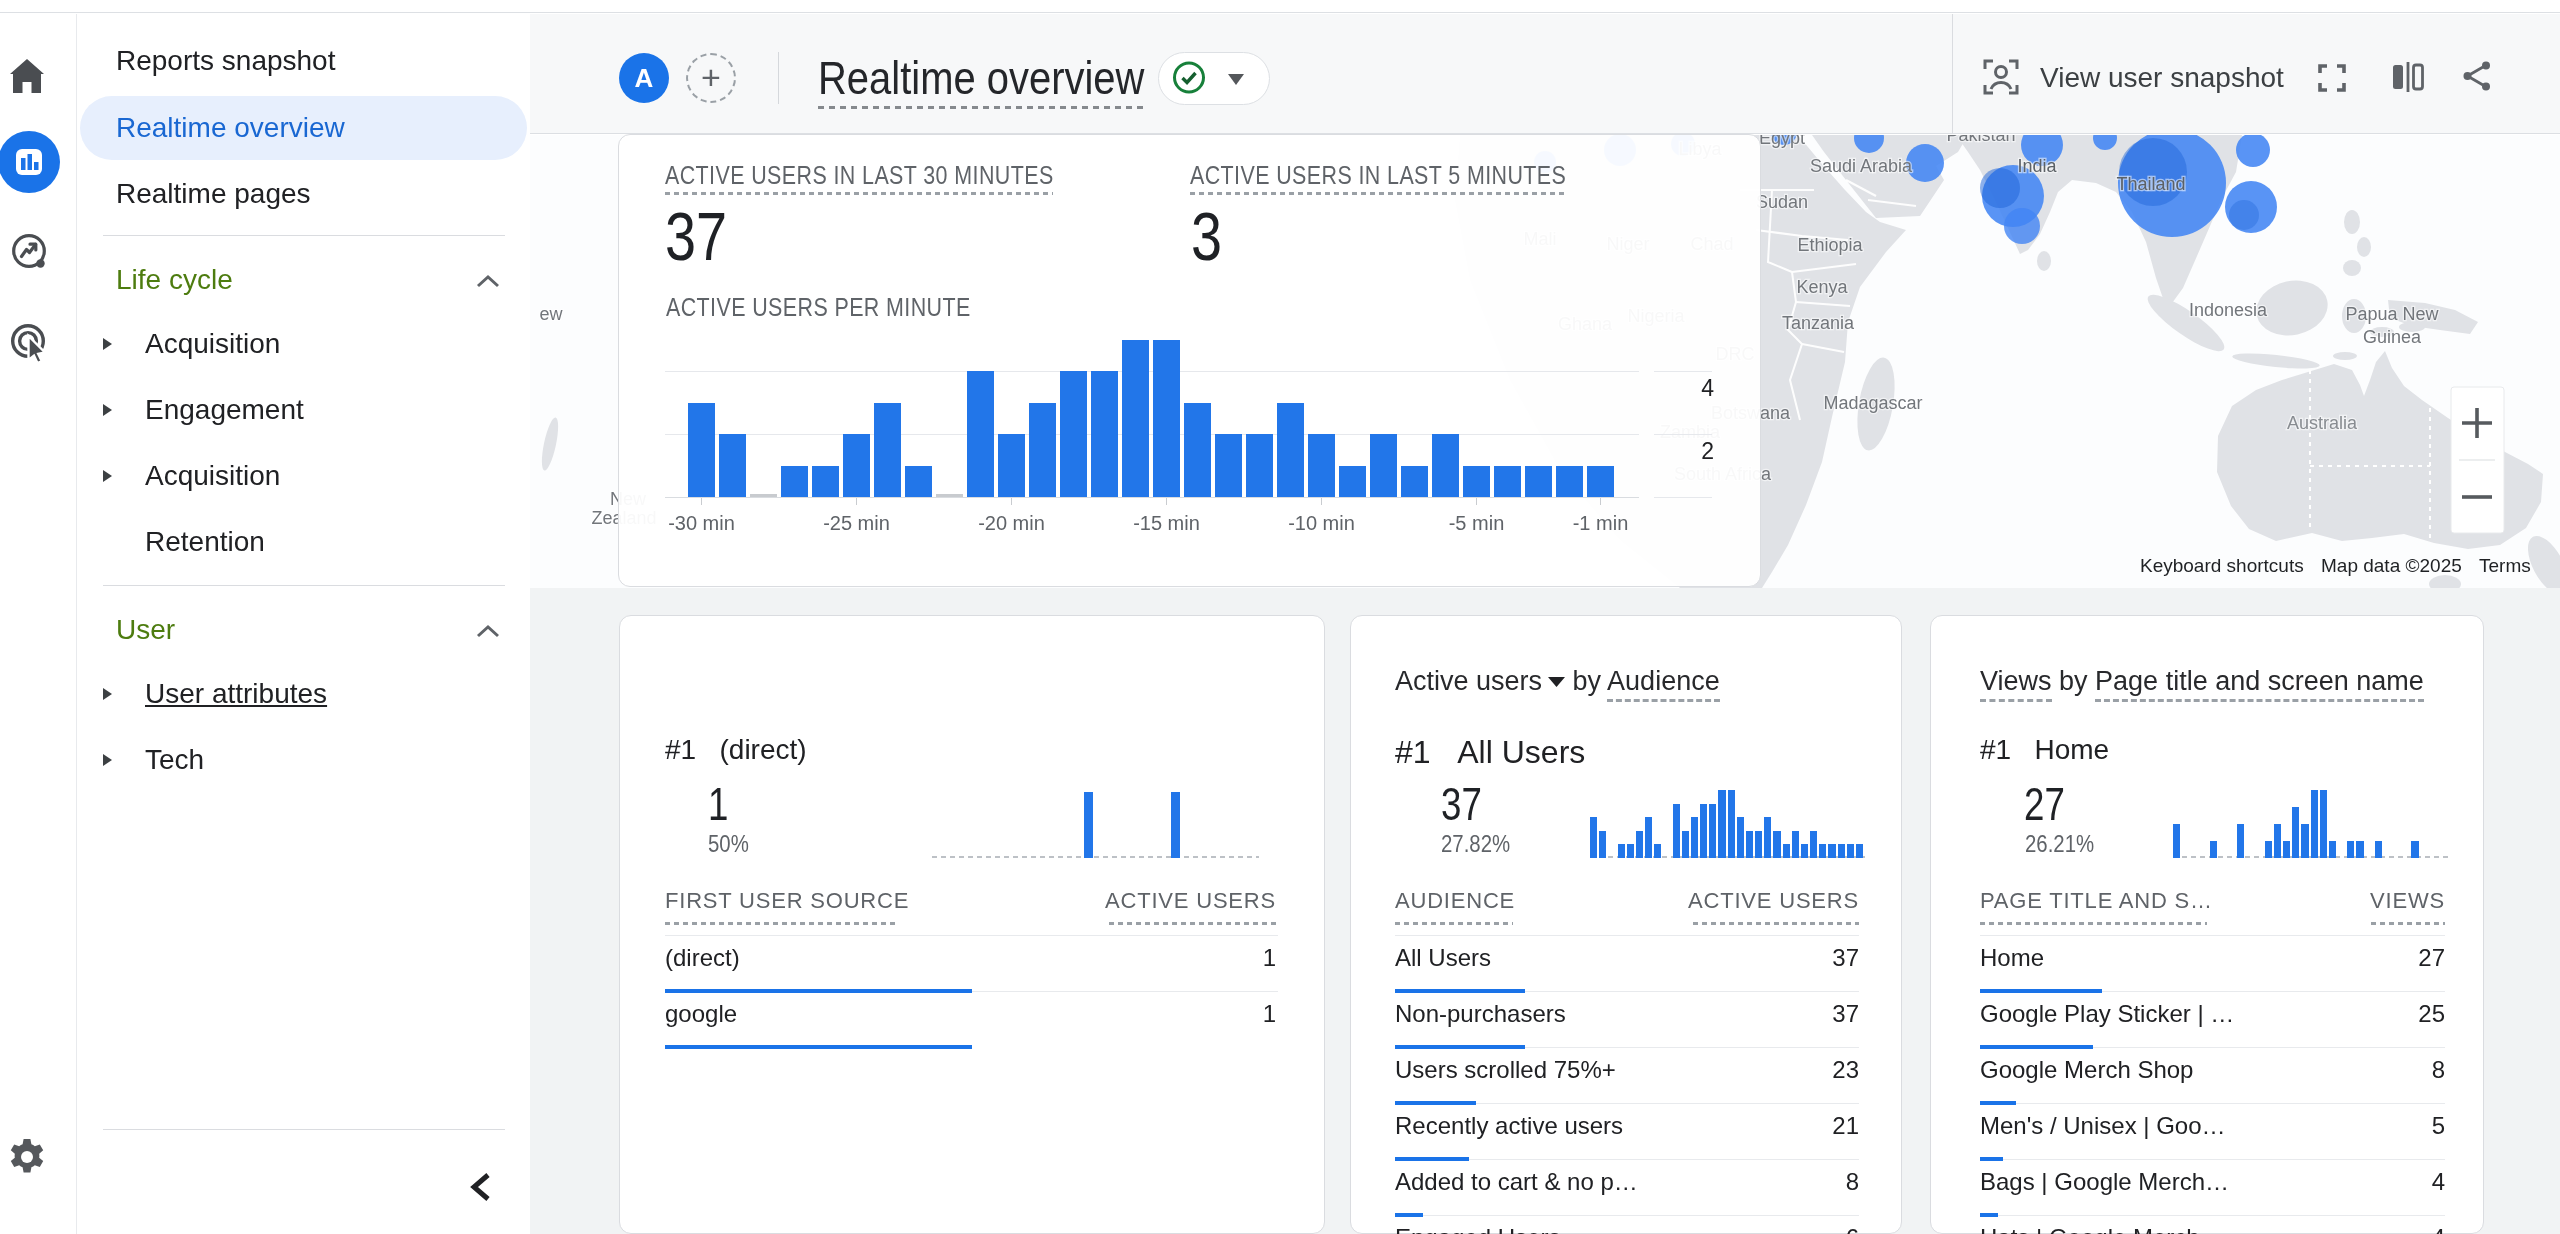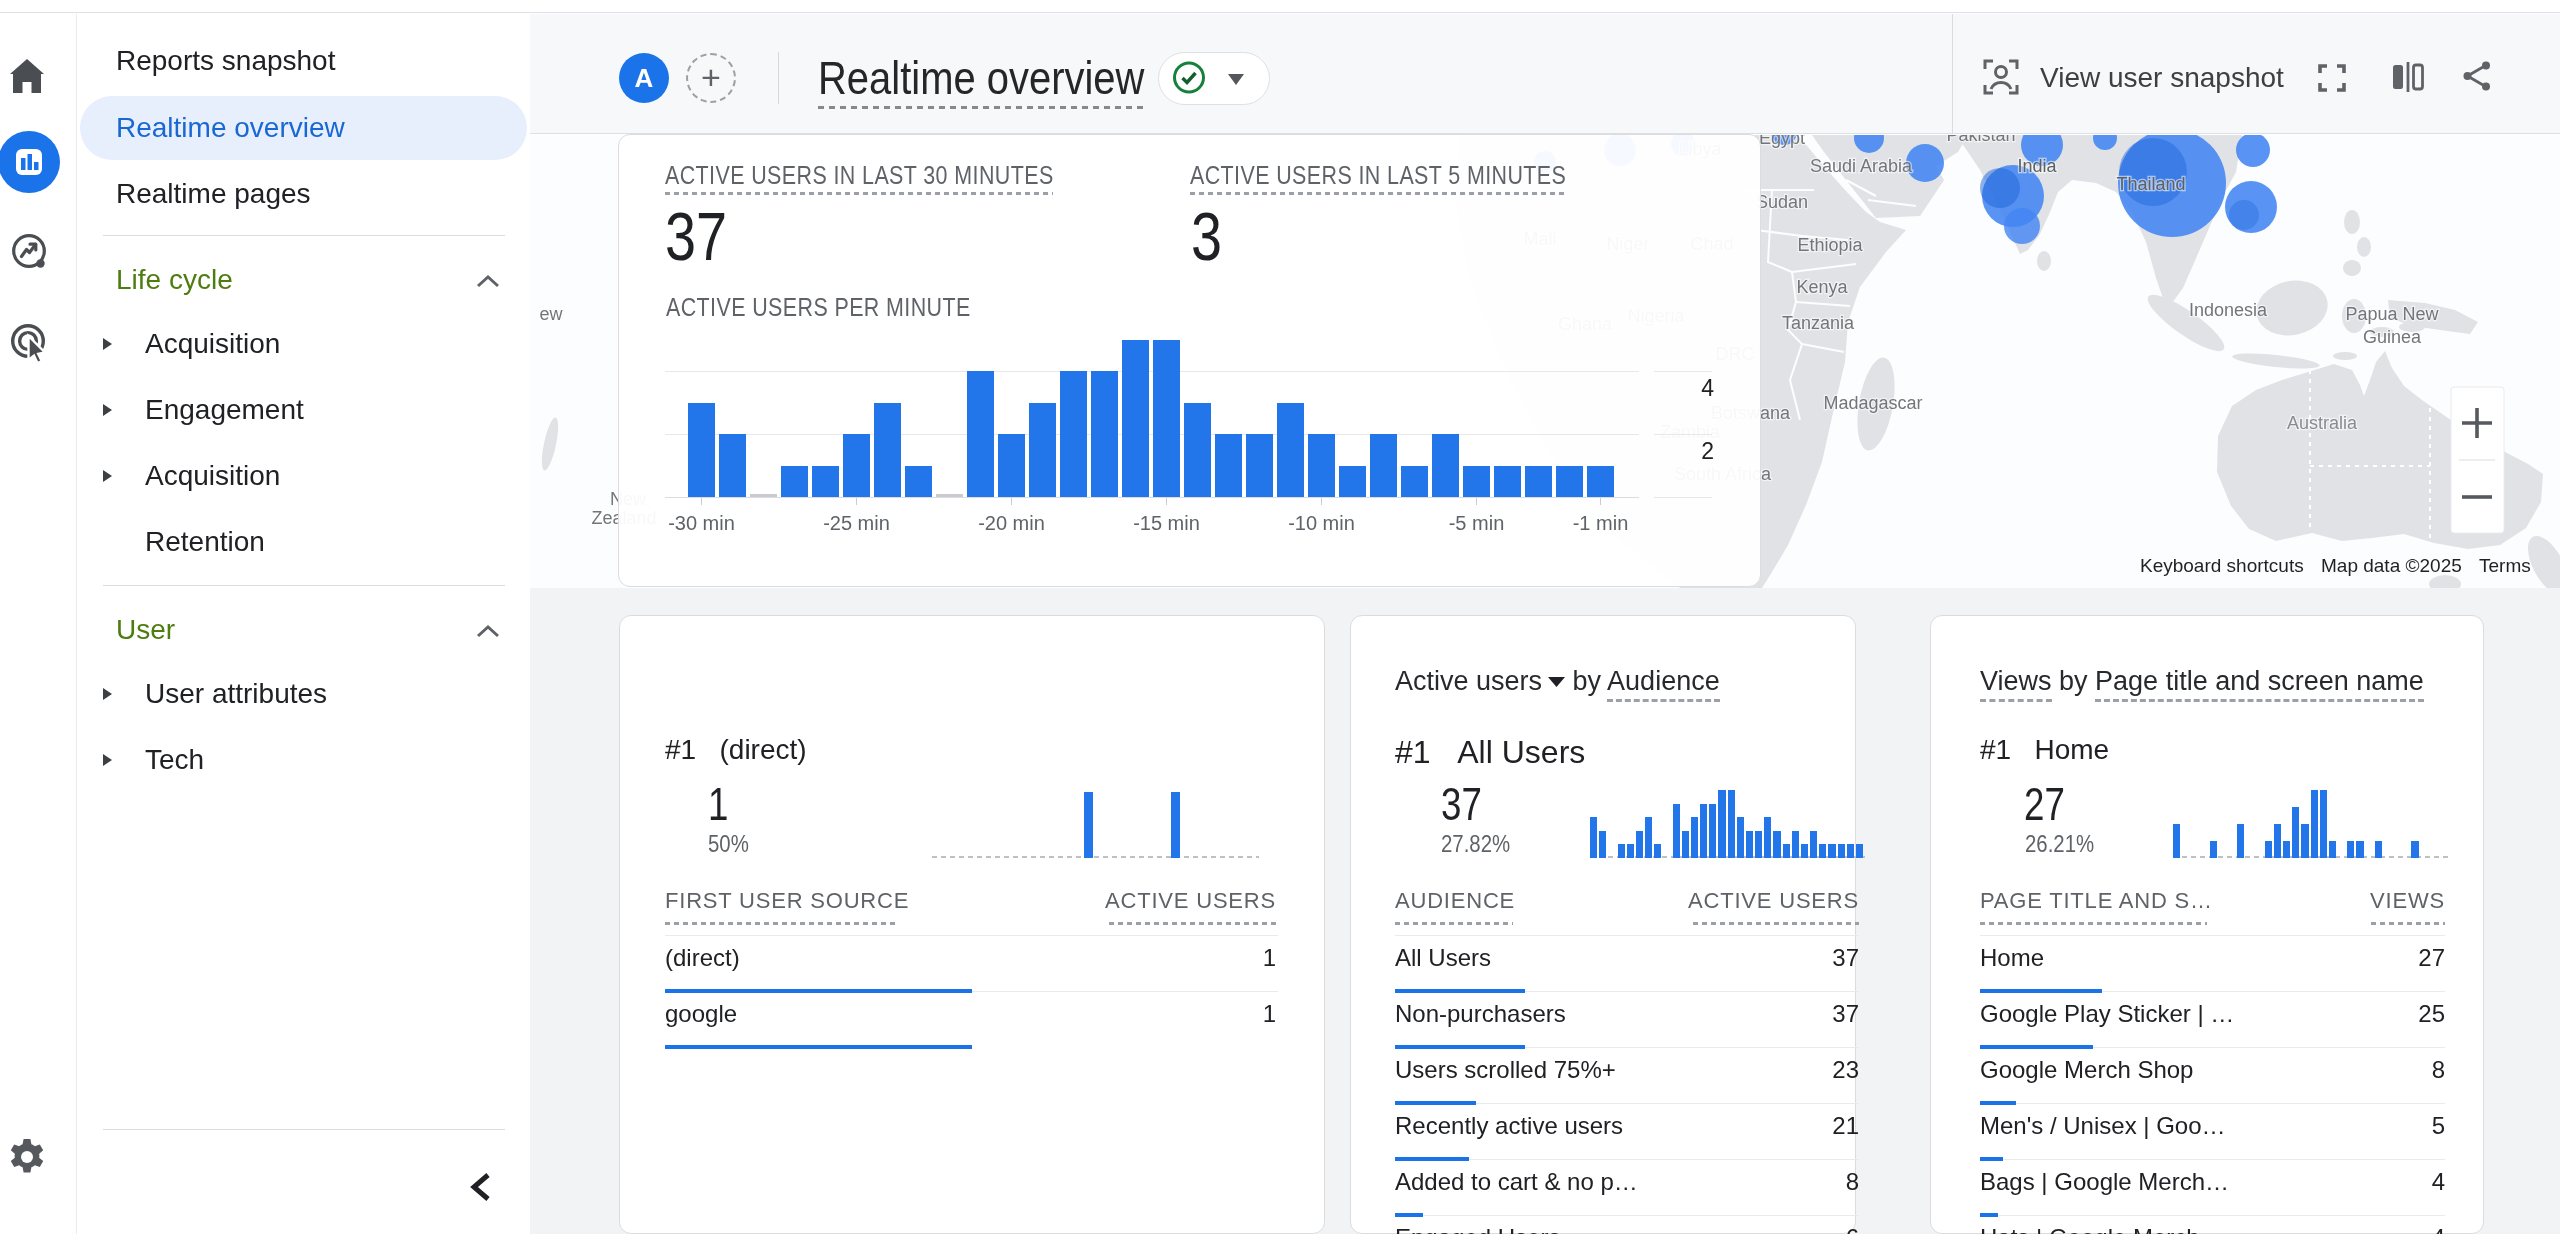--- a/index.html
+++ b/index.html
@@ -115,21 +115,21 @@
     <div class="navitem" style="left:67px; top:380px;">Engagement</div>
     <div class="tri" style="left:25px; top:456px;"></div>
     <div class="navitem" style="left:67px; top:446px;">Acquisition</div>
     <div class="navitem" style="left:67px; top:512px;">Retention</div>
     <div class="navdiv" style="top:571px;"></div>
     <div class="navsec" style="left:38px; top:600px;">User</div>
     <svg class="abs" style="left:398px; top:610px;" width="24" height="14" viewBox="0 0 24 14">
         <path d="M2 12 L12 3 L22 12" stroke="#5f6368" stroke-width="3" fill="none"></path>
       </svg>
     <div class="tri" style="left:25px; top:674px;"></div>
-    <div class="navitem" style="left:67px; top:664px;">User attributes</div>
+    <div class="navitem" style="left:67px; top:664px;text-decoration:underline;">User attributes</div>
     <div class="tri" style="left:25px; top:740px;"></div>
     <div class="navitem" style="left:67px; top:730px;">Tech</div>
     <div class="navdiv" style="top:1115px;"></div>
     <svg class="abs" style="left:388px; top:1159px;" width="30" height="28" viewBox="0 0 30 28">
         <path d="M22 2 L8 14 L22 26" stroke="#202124" stroke-width="5" fill="none"></path>
       </svg>
   </div>
   <div id="mapzone" class="abs">
   <svg width="2030" height="453" viewBox="530 135 2030 453" style="position:absolute;left:0;top:0">
     <g fill="#e0e2e6" stroke="none">
@@ -360,21 +360,21 @@
     <div class="kdash" style="left:489px; top:306px; width:167px; height:2.5px;"></div>
     <div class="rsep" style="left:45px; top:319px; width:613px;"></div>
     <div class="row" style="left:45px; top:328px;">(direct)</div>
     <div class="rval" style="left:536px; top:328px; width:120px;">1</div>
     <div class="rsep" style="left:45px; top:374.5px; width:613px;"></div>
     <div class="rbar" style="left:45px; top:373px; width:307px;"></div>
     <div class="row" style="left:45px; top:384px;">google</div>
     <div class="rval" style="left:536px; top:384px; width:120px;">1</div>
     <div class="rbar" style="left:45px; top:429px; width:307px;"></div>
   </div>
-  <div class="card" style="left:1350px; width:506px;">
+  <div class="card" style="left:1350px; width:552px;">
     <div class="ctitle" style="left:44px; top:50px;">Active users<svg width="17" height="11" viewBox="0 0 17 11" style="margin:0 0 3px 6px;">
           <path d="M0 1 L17 1 L8.5 11 Z" fill="#202124"></path>
         </svg> by <span style="border-bottom:3px dashed #9aa0a6; padding-bottom:3px;">Audience</span></div>
     <div class="row" style="left:44px; top:118px; font-size:32px;">#1&nbsp;&nbsp;&nbsp;All Users</div>
     <div class="cnum" style="left:90px; top:164px;">37</div>
     <div class="cpct" style="left:90px; top:214px;">27.82%</div>
     <div class="mdash" style="left:239px; top:240px; width:275px;"></div>
     <div class="mbar" style="left:239.0px; top:201.2px; width:7.2px; height:40.8px;"></div>
     <div class="mbar" style="left:248.2px; top:214.8px; width:7.2px; height:27.2px;"></div>
     <div class="mbar" style="left:266.5px; top:228.4px; width:7.2px; height:13.6px;"></div>

